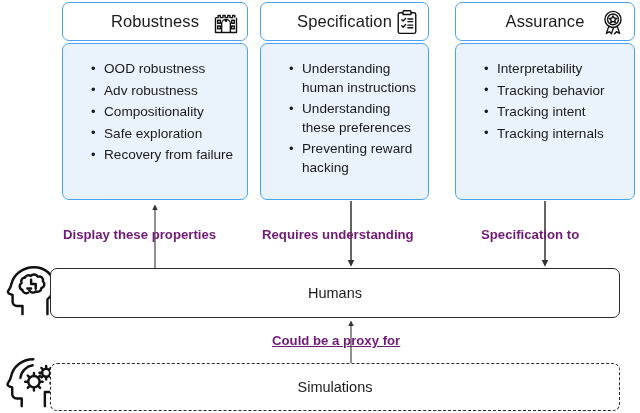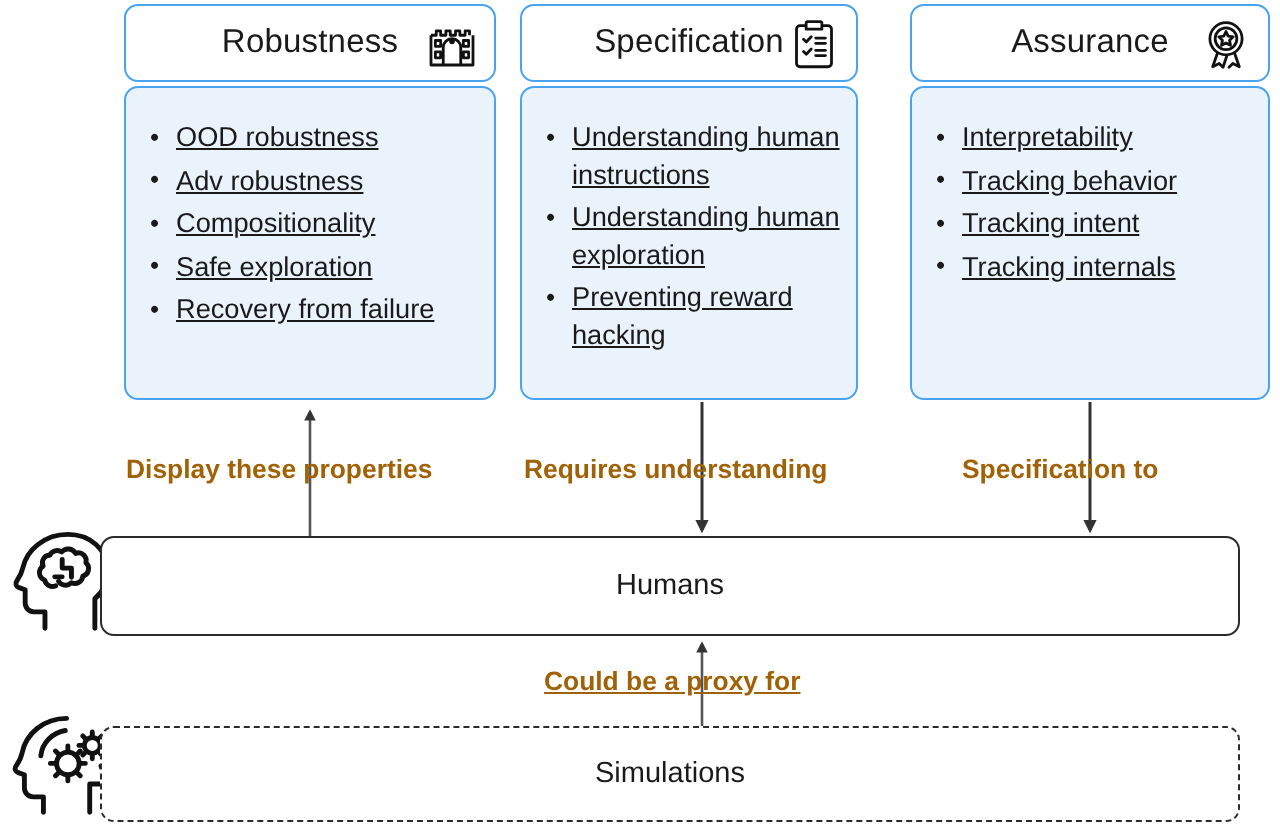--- a/index.html
+++ b/index.html
@@ -61,22 +61,21 @@
   .panel-body {
     position: absolute;
     top: 41px;
     left: 0;
     right: 0;
     bottom: 0;
     box-sizing: border-box;
     background: #eaf3fc;
     border: 1.6px solid #4aa3f0;
     border-radius: 7px;
-    padding: 16px 8px 8px 12px;
-    text-decoration: underline;
+    padding: 16px 8px 8px 28px;
   }
   .bullet-list {
     margin: 0;
     padding: 0;
     list-style: none;
   }
   .bullet-list li {
     position: relative;
     padding-left: 13px;
     font-size: 13.6px;
@@ -90,21 +89,21 @@
     left: 0;
     top: -0.5px;
     font-size: 13px;
   }
 
   
   .edge-label {
     position: absolute;
     font-size: 13.2px;
     font-weight: bold;
-    color: #a16207;
+    color: #701a75;
     white-space: nowrap;
   }
   #edge-label-0 { left: 63px;  top: 227px; }
   #edge-label-1 { left: 262px; top: 227px; }
   #edge-label-2 { left: 481px; top: 227px; }
   #edge-label-3 { left: 272px; top: 333px; text-decoration: underline; }
 
   
   .row-box {
     position: absolute;
@@ -195,21 +194,21 @@
         <path d="M17 12.6 h5.5"></path>
         <path d="M17 15.6 h5.5"></path>
         <path d="M17 19.6 h5.5"></path>
         <path d="M17 22.6 h5.5"></path>
       </g>
     </svg>
   </div>
   <div class="panel-body">
     <ul class="bullet-list">
       <li>Understanding human instructions</li>
-      <li>Understanding human exploration</li>
+      <li>Understanding these preferences</li>
       <li>Preventing reward hacking</li>
     </ul>
   </div>
 </div>
 
 <div class="panel" id="panel-2">
   <div class="panel-header">
     <span class="panel-title">Assurance</span>
     <svg class="panel-header-icon" viewBox="0 0 32 32">
       <g fill="none" stroke="#111" stroke-width="1.6" stroke-linejoin="round" stroke-linecap="round">

